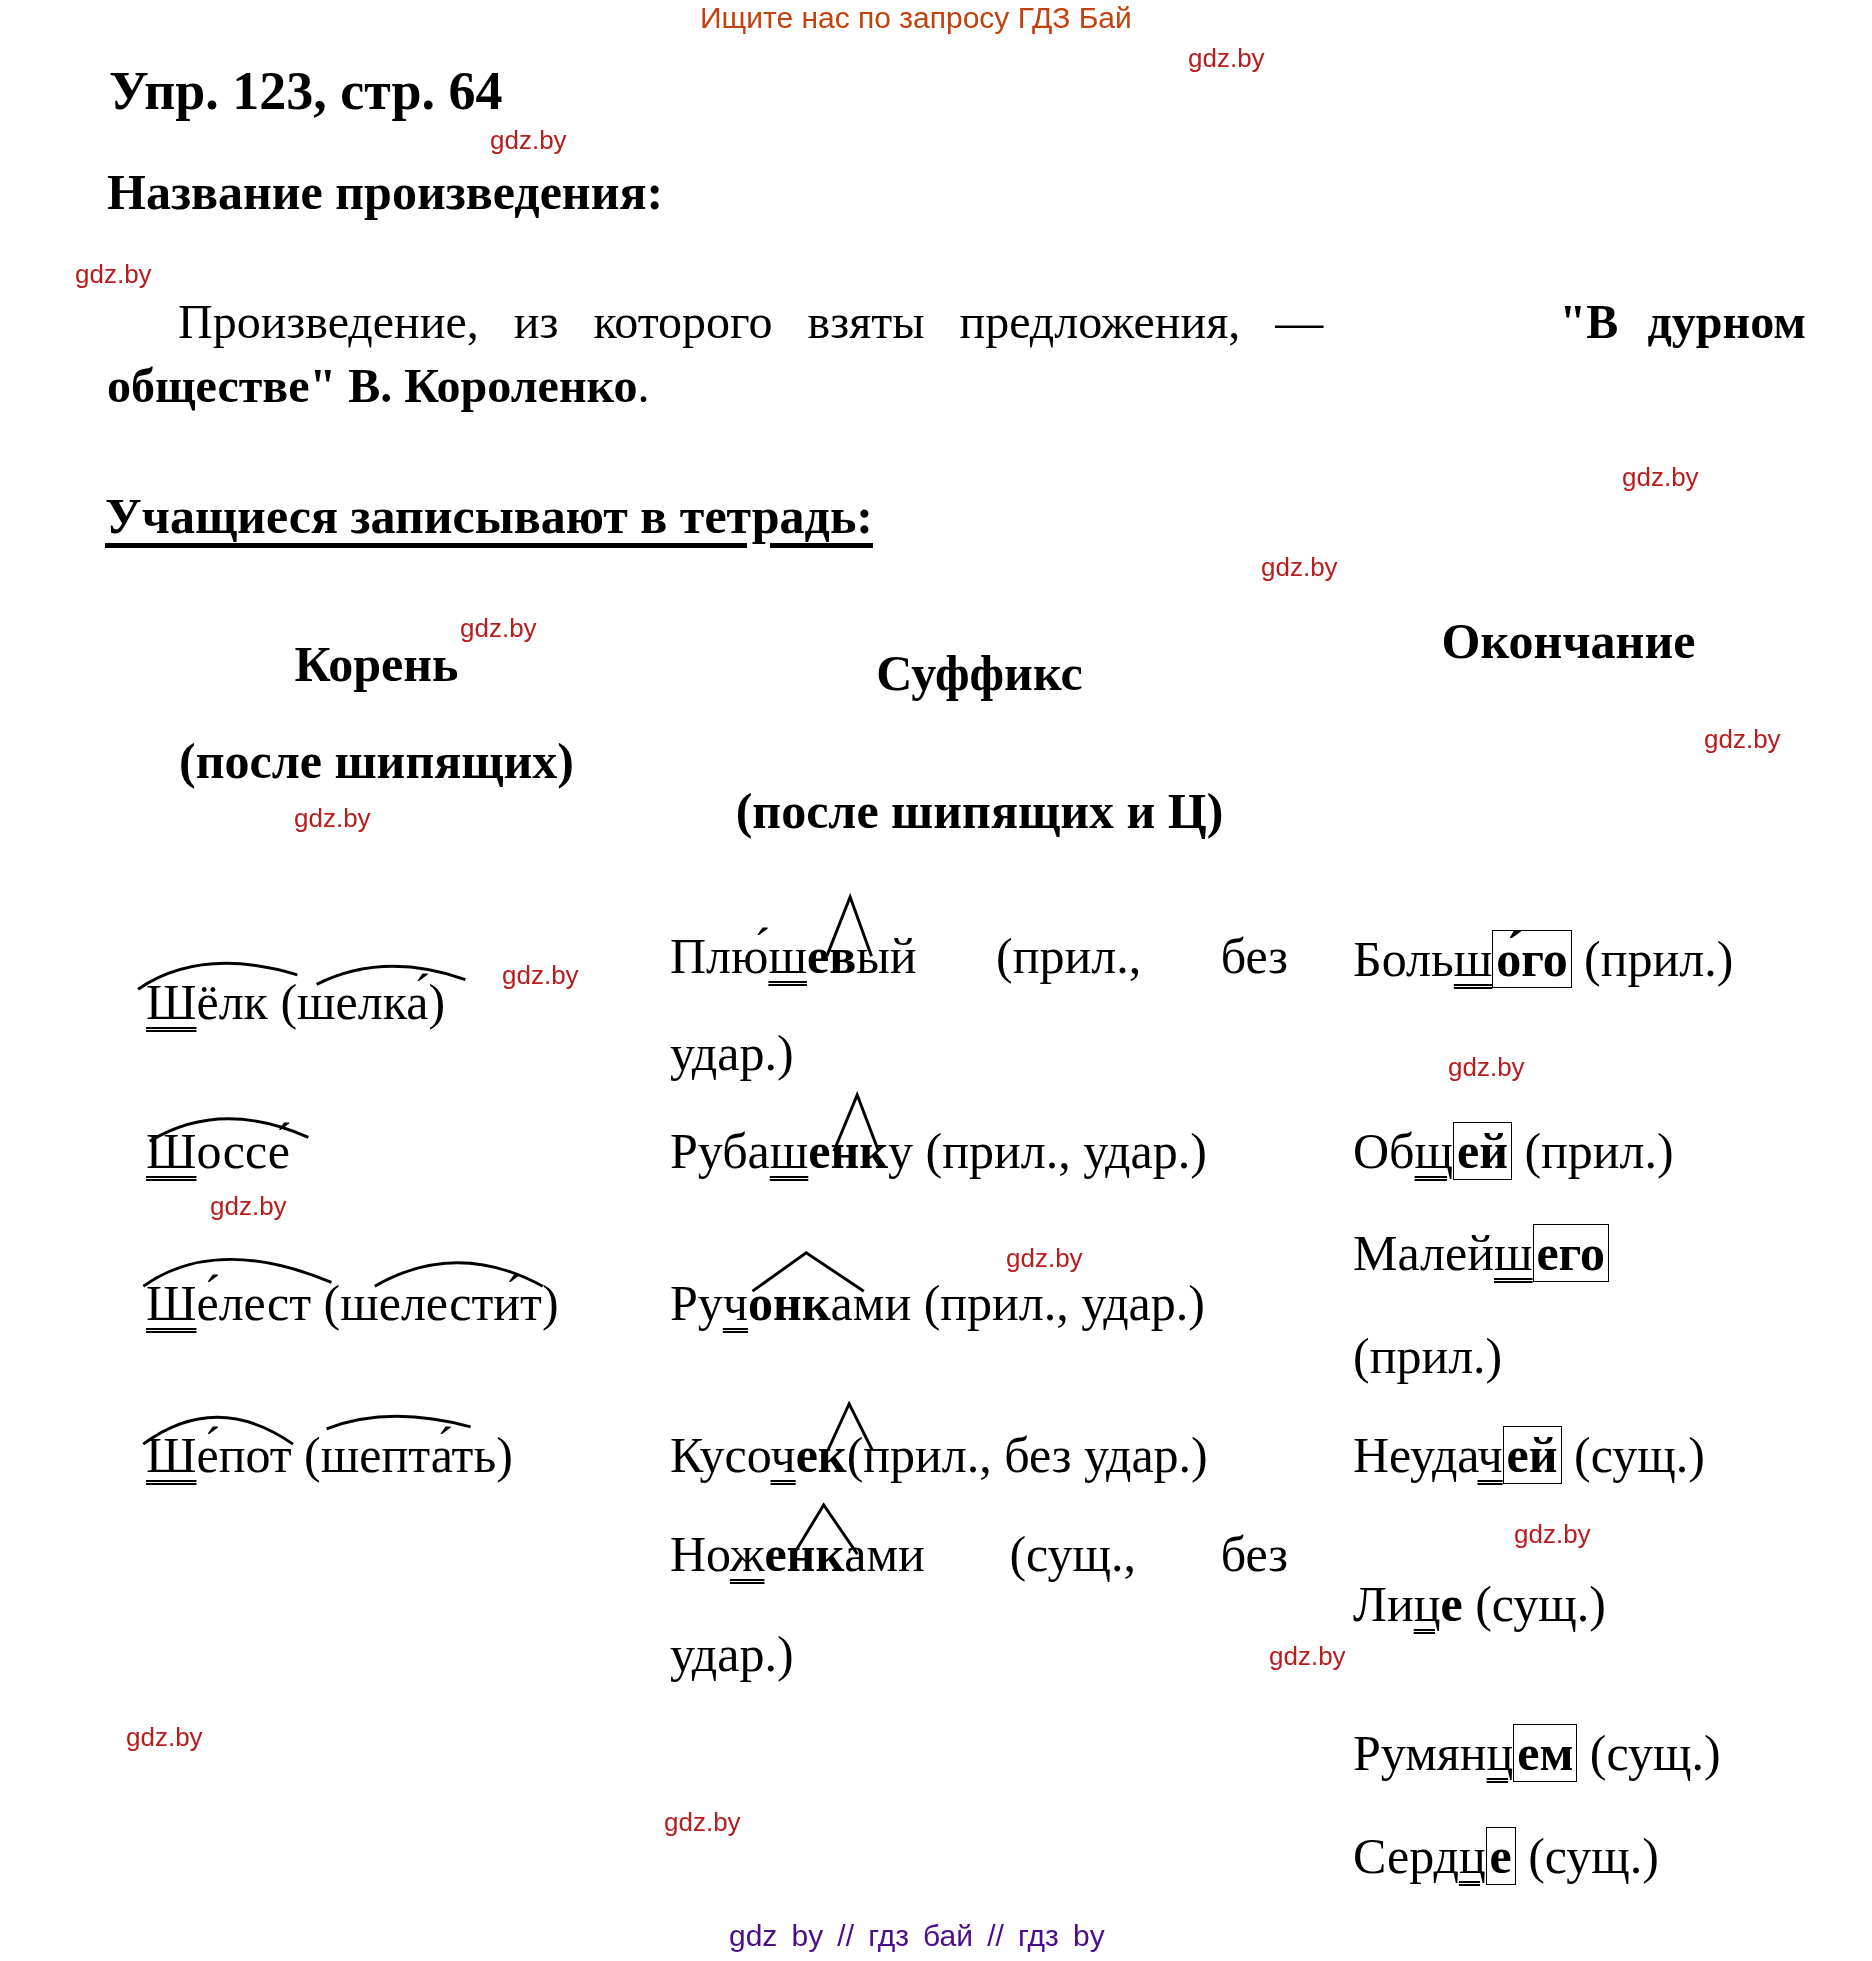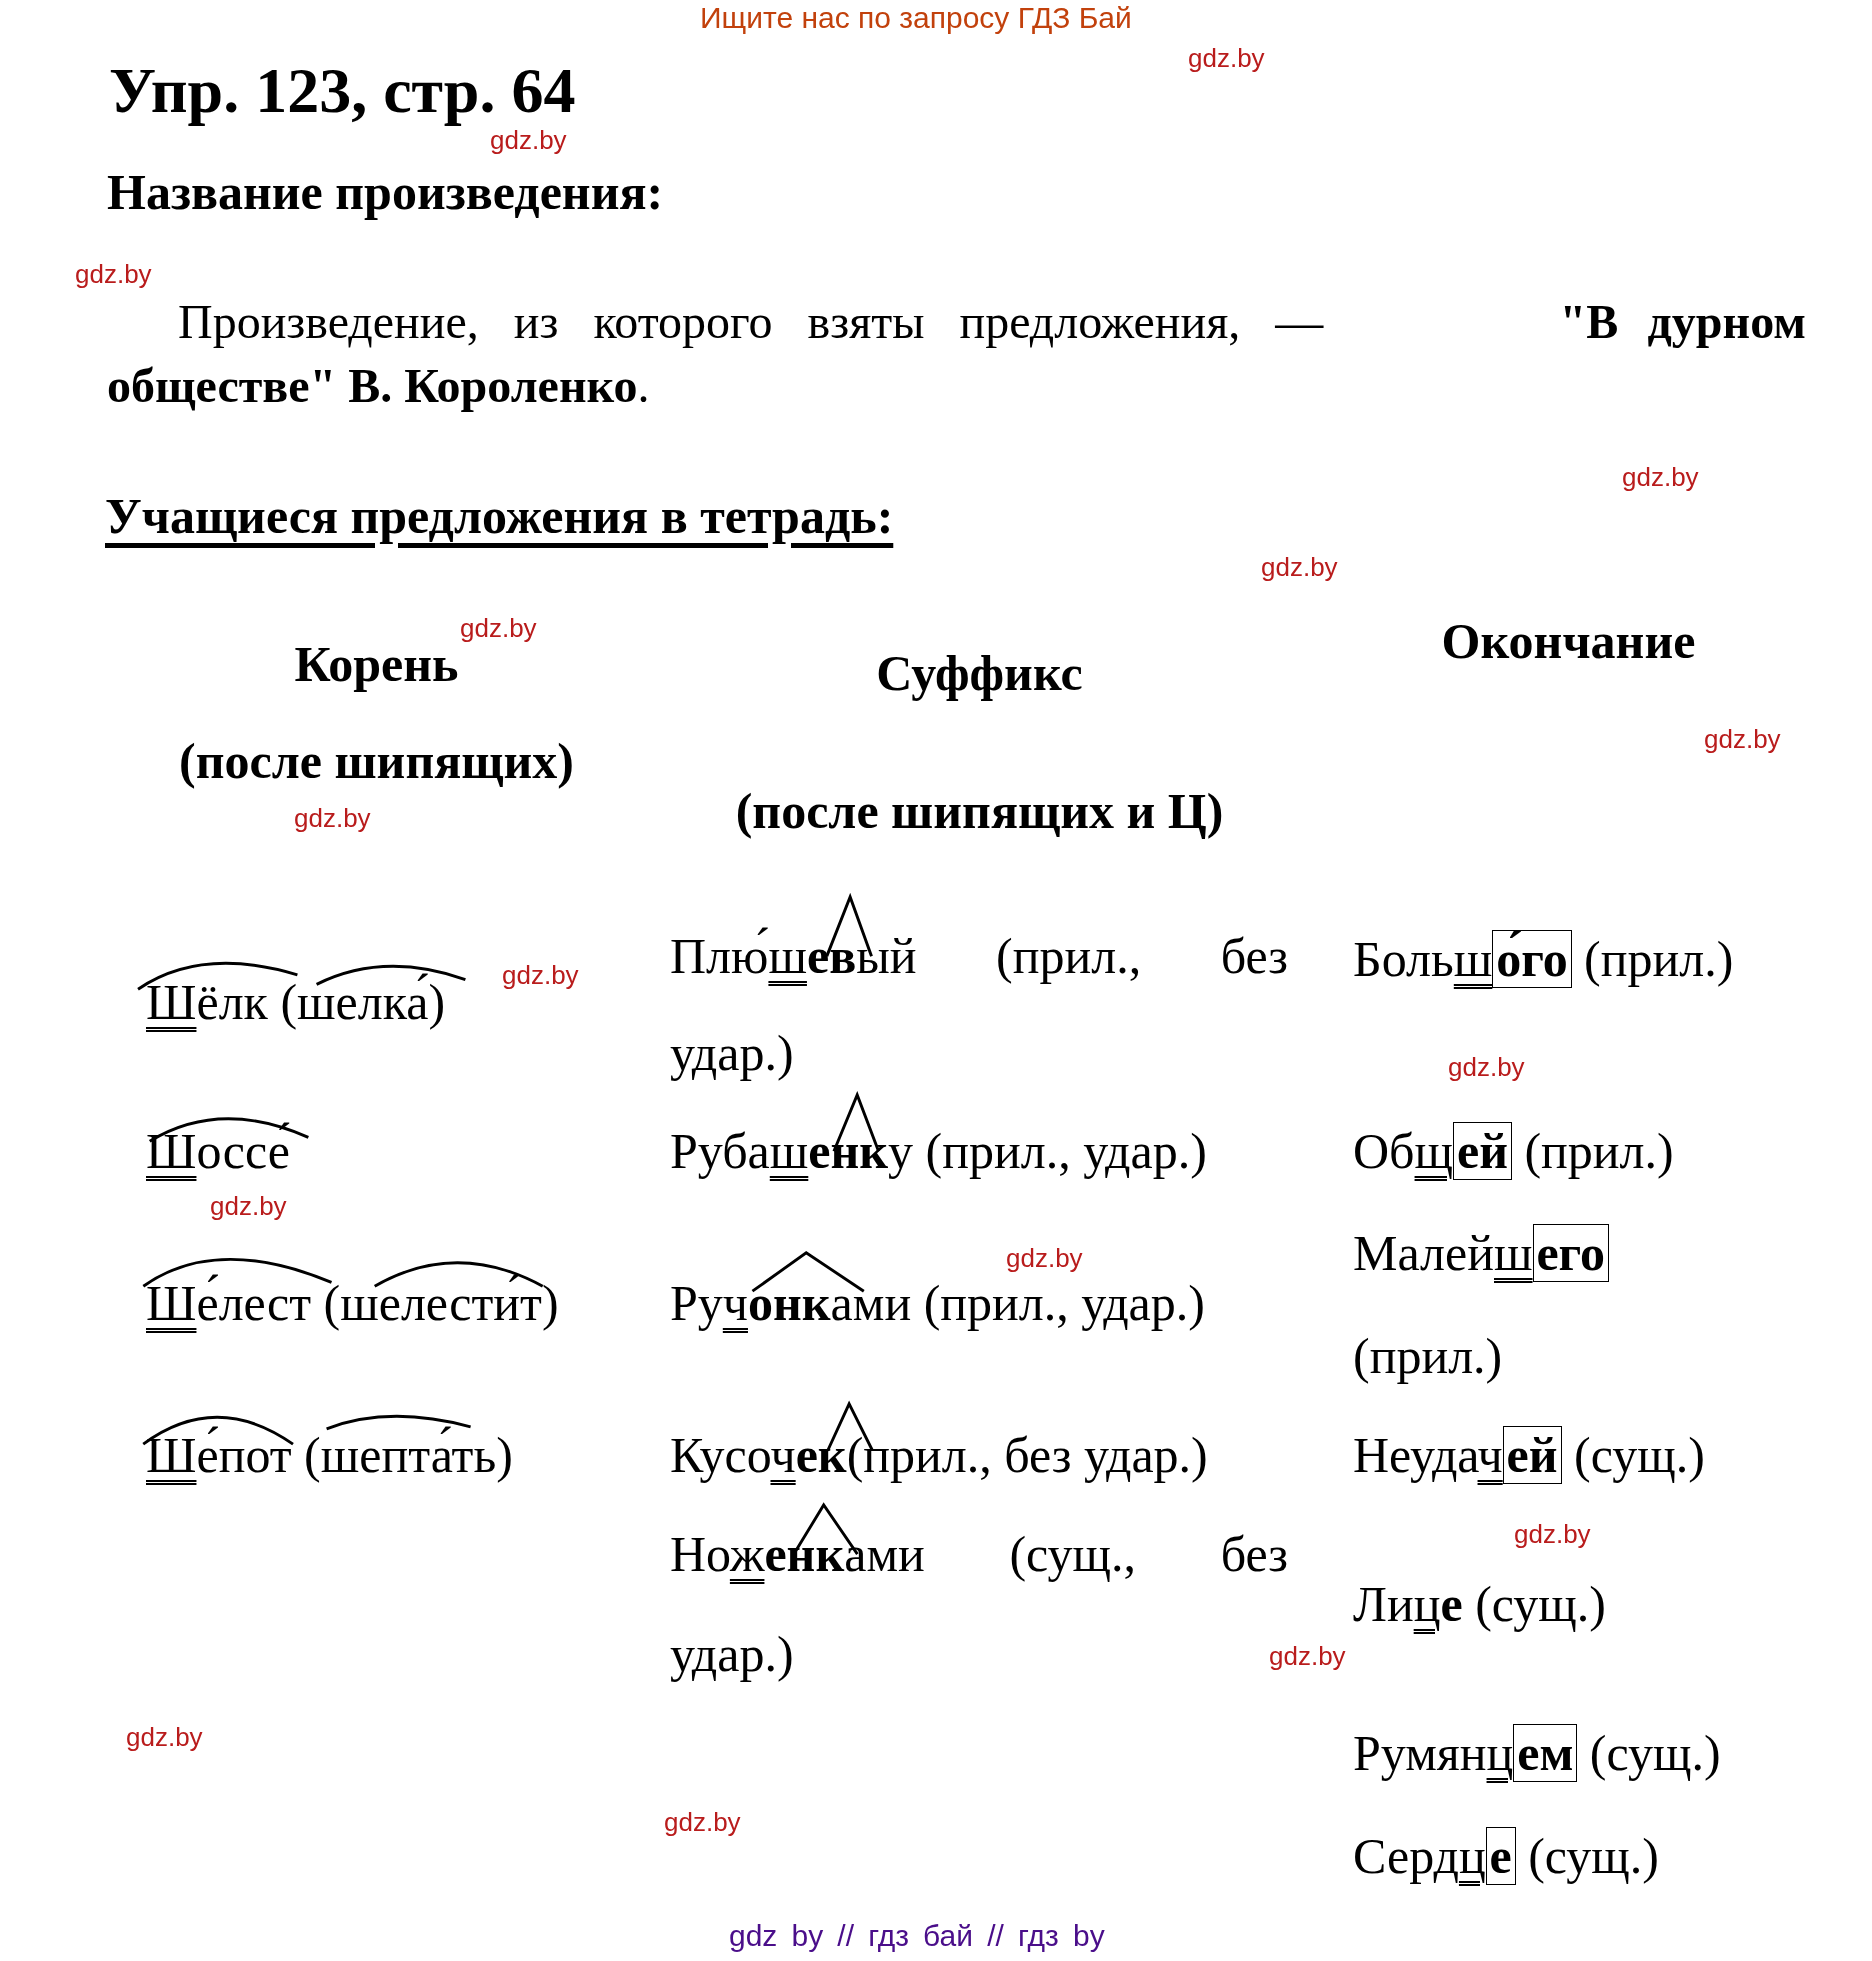--- a/index.html
+++ b/index.html
@@ -2,21 +2,21 @@
 <html><head>
 <meta charset="utf-8">
 <style>
   html, body { margin:0; padding:0; }
   body { width:1872px; height:1962px; position:relative; background:#ffffff; overflow:hidden;
          font-family:"Liberation Serif", serif; color:#000; }
   .abs { position:absolute; white-space:nowrap; }
   .banner { font-family:"Liberation Sans", sans-serif; font-size:30px; line-height:35px; color:#c2410c; }
   .wm { font-family:"Liberation Sans", sans-serif; font-size:26px; line-height:31px; color:#b91c1c; }
   .footer { font-family:"Liberation Sans", sans-serif; font-size:30px; line-height:35px; color:#4a0e8a; word-spacing:5.8px; }
-  .h1 { font-size:64px; line-height:62px; font-weight:bold; }
+  .h1 { font-size:54px; line-height:62px; font-weight:bold; }
   .h2 { font-size:50px; line-height:58px; font-weight:bold; }
   .para { font-size:48px; line-height:58px; }
   .para b { font-weight:bold; }
   .subh { font-size:50px; line-height:58px; font-weight:bold; text-decoration:underline; text-decoration-thickness:4.8px; text-underline-offset:9.7px; }
   .colh { font-size:50px; line-height:58px; font-weight:bold; text-align:center; }
   .w { font-size:50px; line-height:62px; }
   .w b { font-weight:bold; }
   .dbl { text-decoration: underline double; text-underline-offset:7.7px; text-decoration-thickness:1.9px; }
   .box { border:1.9px solid #000; padding:0 2.9px; font-weight:bold; }
   .justify { display:flex; justify-content:space-between; }
@@ -31,21 +31,21 @@
 <div class="abs h2" style="left:107px; top:163px;">Название произведения:</div>
 
 <div class="abs para justify" style="left:107px; top:293px; width:1699px;">
   <span style="padding-left:71px; word-spacing:23px;">Произведение, из которого взяты предложения, —</span>
   <b style="word-spacing:17.4px;">"В дурном</b>
 </div>
 <div class="abs para" style="left:107px; top:357px;">
   <b>обществе" В. Короленко</b><span>.</span>
 </div>
 
-<div class="abs subh" style="left:105px; top:487px;">Учащиеся предложения в тетрадь:</div>
+<div class="abs subh" style="left:105px; top:487px;">Учащиеся записывают в тетрадь:</div>
 
 <div class="abs colh" style="left:87px; width:579px; top:635px;">Корень</div>
 <div class="abs colh" style="left:87px; width:579px; top:732px;">(после шипящих)</div>
 <div class="abs colh" style="left:690px; width:579px; top:644px;">Суффикс</div>
 <div class="abs colh" style="left:690px; width:579px; top:782px;">(после шипящих и Ц)</div>
 <div class="abs colh" style="left:1279px; width:579px; top:612px;">Окончание</div>
 
 <div class="abs w" style="left:146px; top:971px;">
   <span class="dbl">Ш</span><span>ёлк</span>
   <span>(шелка́)</span>

